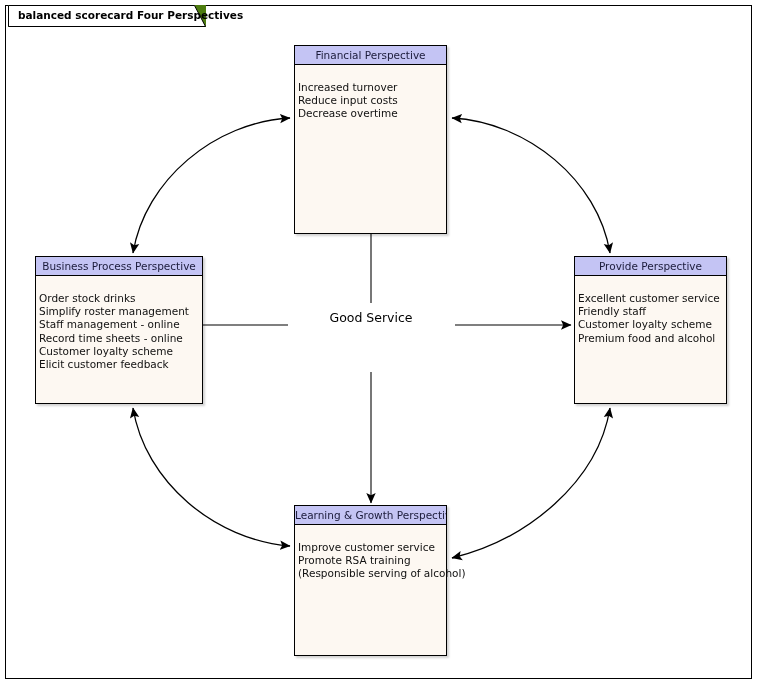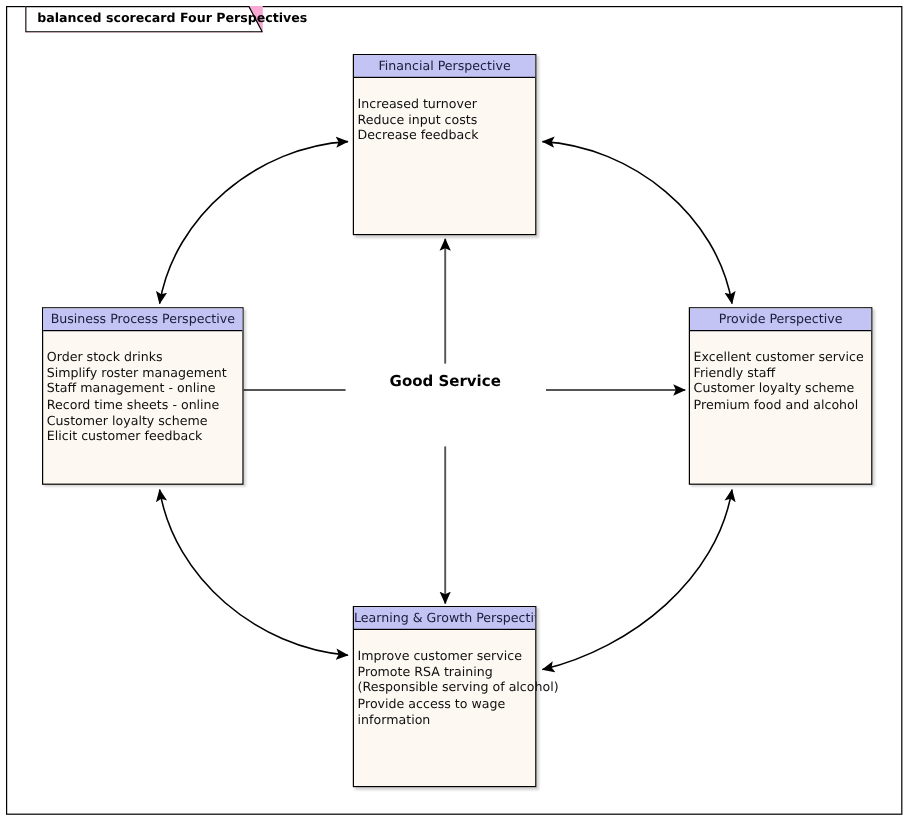--- a/index.html
+++ b/index.html
@@ -24,26 +24,26 @@
     top: 5px;
     width: 747px;
     height: 674px;
     border: 1px solid #000000;
     background: #ffffff;
     box-sizing: border-box;
   }
   
   .title-tab {
     position: absolute;
-    left: 21px;
+    left: 8px;
     top: 5px;
     width: 198px;
     height: 22px;
     box-sizing: border-box;
-    background: #f9a8d4;
+    background: #4d7c0f;
     overflow: visible;
     padding-left: 16px;
   }
   .title-tab .tab-shape {
     position: absolute;
     left: 0;
     top: 0;
     width: 198px;
     height: 22px;
   }
@@ -94,34 +94,34 @@
     font-size: 10.5px;
     line-height: 13.2px;
     color: #101010;
     white-space: nowrap;
   }
   .pbox .pitem.wrap {
     white-space: normal;
   }
 
   
-  #box-financial  { left: 294px; top: 45px;  width: 153px; height: 151px; }
+  #box-financial  { left: 294px; top: 45px;  width: 153px; height: 189px; }
   #box-business   { left: 35px;  top: 256px; width: 168px; height: 148px; }
   #box-customer   { left: 574px; top: 256px; width: 153px; height: 148px; }
   #box-learning   { left: 294px; top: 505px; width: 153px; height: 151px; }
 
   
   #center-label {
     position: absolute;
     left: 291px;
     top: 310px;
     width: 160px;
     text-align: center;
     font-size: 12.5px;
-    font-weight: bold;
+    font-weight: normal;
     line-height: 16px;
     color: #000000;
   }
   #center-label div { white-space: nowrap; }
 </style>
 </head>
 <body>
 
 <div id="canvas">
 
@@ -156,21 +156,21 @@
     <path d="M 133,408 C 145,482 215,540 290,546" fill="none" stroke="#000000" stroke-width="1.3" marker-start="url(#ah-start)" marker-end="url(#ah)"></path>
 
     <path d="M 610,408 C 598,482 527,540 452,558" fill="none" stroke="#000000" stroke-width="1.3" marker-start="url(#ah-start)" marker-end="url(#ah)"></path>
   </svg>
 
   <div class="pbox" id="box-financial">
     <div class="phead">Financial Perspective</div>
     <div class="pbody">
       <div class="pitem">Increased turnover</div>
       <div class="pitem">Reduce input costs</div>
-      <div class="pitem">Decrease feedback</div>
+      <div class="pitem">Decrease overtime</div>
     </div>
   </div>
 
   <div class="pbox" id="box-business">
     <div class="phead">Business Process Perspective</div>
     <div class="pbody">
       <div class="pitem">Order stock drinks</div>
       <div class="pitem">Simplify roster management</div>
       <div class="pitem">Staff management - online</div>
       <div class="pitem">Record time sheets - online</div>
@@ -188,21 +188,20 @@
       <div class="pitem">Premium food and alcohol</div>
     </div>
   </div>
 
   <div class="pbox" id="box-learning">
     <div class="phead">Learning &amp; Growth Perspective</div>
     <div class="pbody">
       <div class="pitem">Improve customer service</div>
       <div class="pitem">Promote RSA training</div>
       <div class="pitem">(Responsible serving of alcohol)</div>
-      <div class="pitem wrap">Provide access to wage information</div>
     </div>
   </div>
 
   <div id="center-label">
     <div>Good Service</div>
   </div>
 
 </div>
 
 </body></html>

